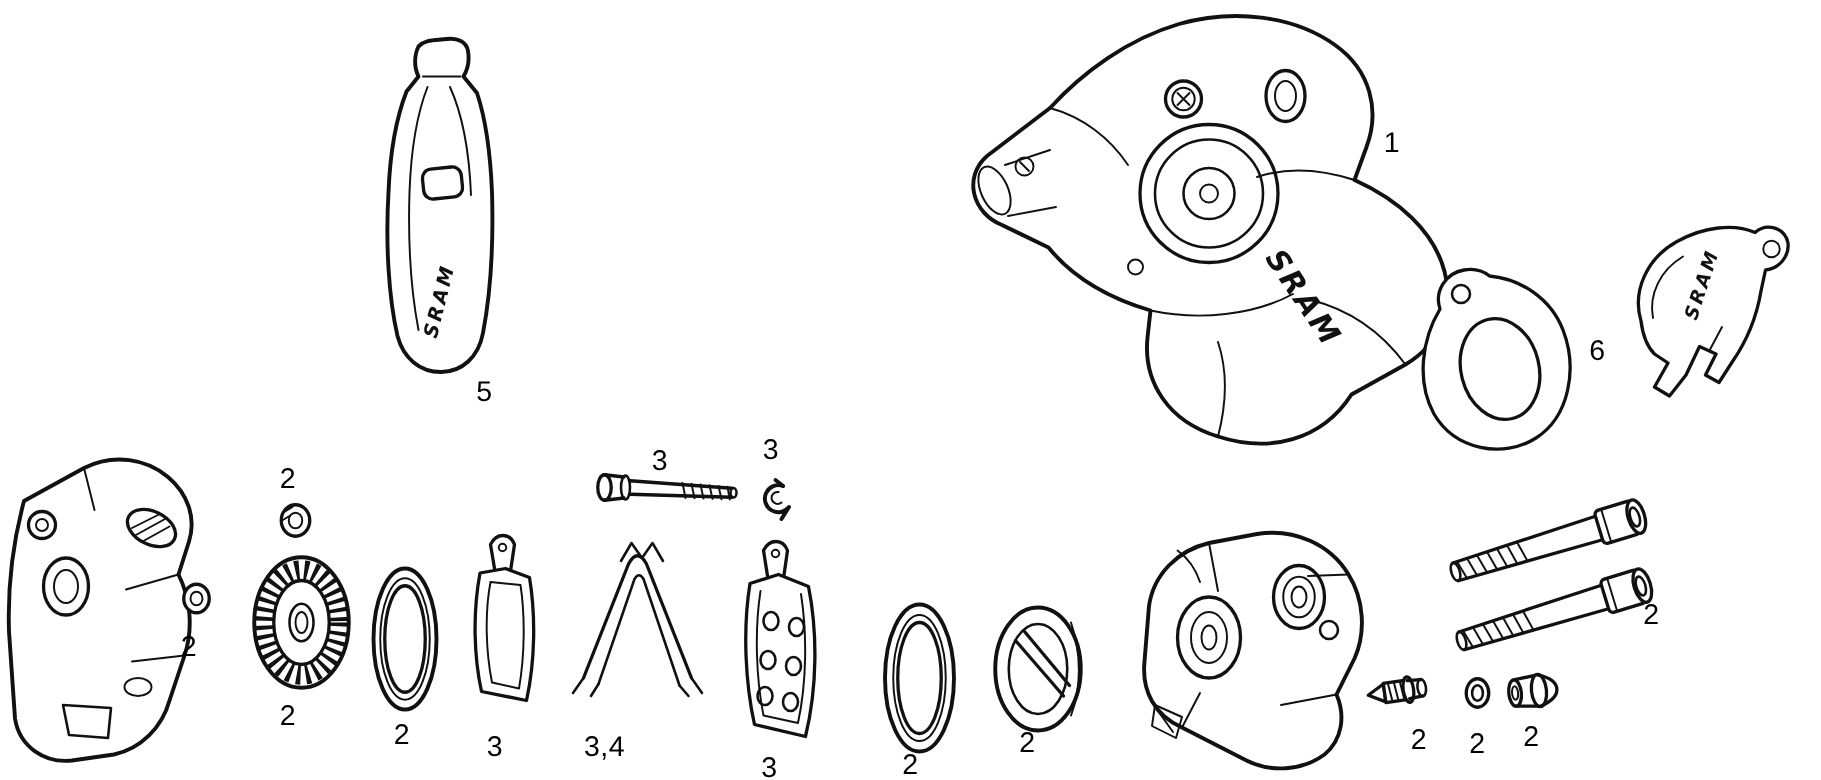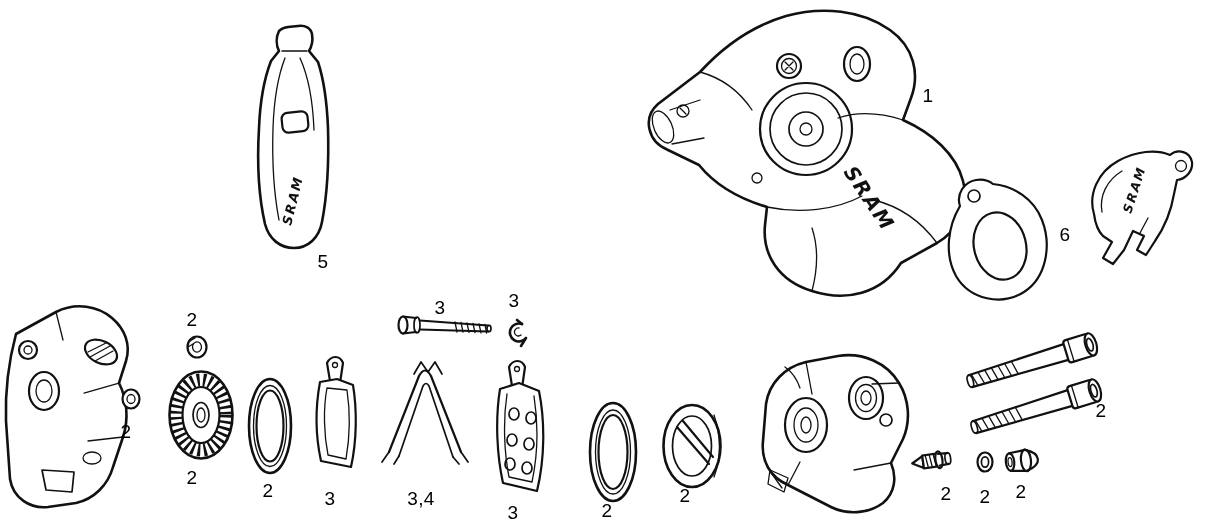--- a/index.html
+++ b/index.html
@@ -224,21 +224,21 @@
   <div class="part-label" style="left:928px;top:96px">1</div>
   <div class="part-label" style="left:323px;top:262px">5</div>
   <div class="part-label" style="left:1065px;top:235px">6</div>
   <div class="part-label" style="left:192px;top:320px">2</div>
   <div class="part-label" style="left:440px;top:308px">3</div>
   <div class="part-label" style="left:514px;top:301px">3</div>
   <div class="part-label" style="left:126px;top:432px">2</div>
   <div class="part-label" style="left:192px;top:478px">2</div>
   <div class="part-label" style="left:268px;top:491px">2</div>
   <div class="part-label" style="left:330px;top:499px">3</div>
-  <div class="part-label" style="left:421px;top:499px">3,4</div>
+  <div class="part-label" style="left:403px;top:499px">3,4</div>
   <div class="part-label" style="left:513px;top:513px">3</div>
   <div class="part-label" style="left:607px;top:511px">2</div>
   <div class="part-label" style="left:685px;top:496px">2</div>
   <div class="part-label" style="left:1101px;top:411px">2</div>
   <div class="part-label" style="left:946px;top:494px">2</div>
   <div class="part-label" style="left:985px;top:497px">2</div>
   <div class="part-label" style="left:1021px;top:492px">2</div>
 
 </div>
 

